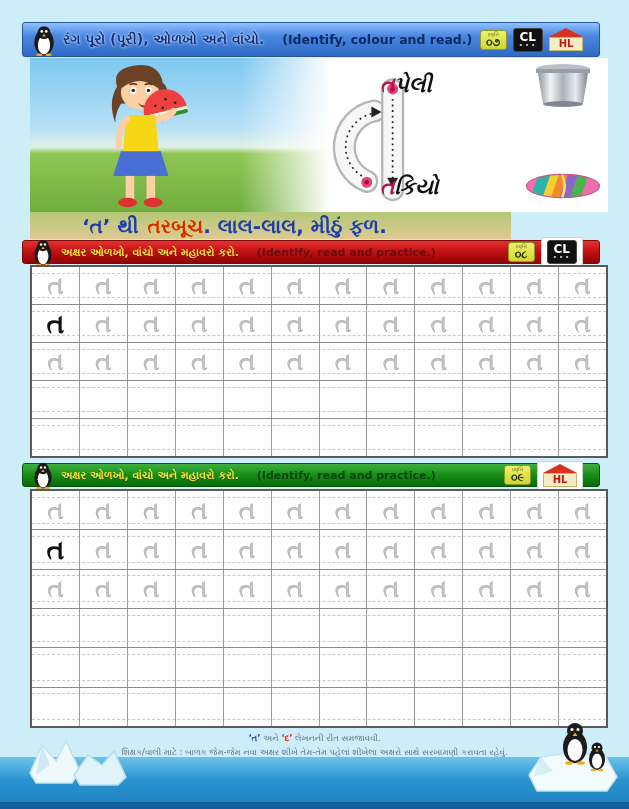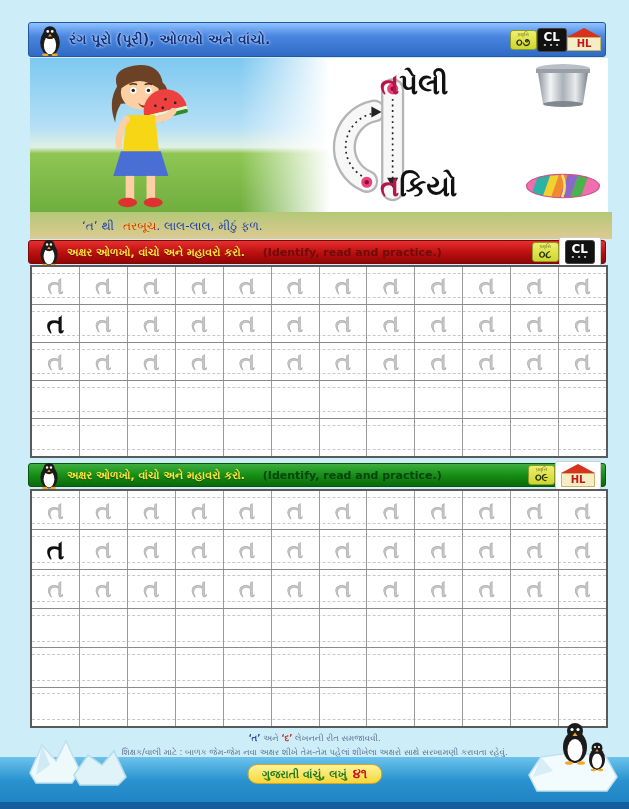--- a/index.html
+++ b/index.html
@@ -1,61 +1,61 @@
 <!DOCTYPE html>
 <html><head>
 <meta charset="utf-8">
 <style>
   * { margin:0; padding:0; box-sizing:border-box; }
   html,body { width:629px; }
   body { font-family:"DejaVu Sans","Liberation Sans",sans-serif; }
   .page { position:relative; width:629px; height:809px; background:#cdedf8; overflow:hidden; }
 
   
-  .bar { position:absolute; left:28px; width:578px; display:flex; align-items:center; border-radius:3px; }
+  .bar { position:absolute; left:22px; width:578px; display:flex; align-items:center; border-radius:3px; }
   .bar-blue { top:22px; height:35px; background:linear-gradient(#8fc2ff 0%,#4a86e0 40%,#2f6bc4 100%); border:1px solid #27569e; }
   .bar-red { top:240px; height:24px; background:linear-gradient(#e53030 0%,#c01010 50%,#8f0505 100%); border:1px solid #7c0909; }
   .bar-green { top:463px; height:24px; background:linear-gradient(#3fae3f 0%,#168f16 50%,#0a680a 100%); border:1px solid #085708; }
   .penguin-chip { width:24px; height:28px; margin:0 6px 0 8px; flex:0 0 auto; }
   .bar-blue .penguin-chip { width:26px; height:32px; }
   .guj-head { font-weight:bold; white-space:nowrap; }
   .bar-blue .guj-head { font-size:14px; color:#10307f; text-shadow:0 0 3px #d8ecff,0 0 1px #eaf4ff; }
   .bar-red .guj-head, .bar-green .guj-head { font-size:11px; color:#ffe23a; text-shadow:0 1px 1px rgba(0,0,0,.4); }
   .eng-head { font-weight:bold; margin-left:18px; white-space:nowrap; }
   .bar-blue .eng-head { font-size:12.5px; color:#0c2a66; }
   .bar-red .eng-head { font-size:11px; color:#6e0c0c; }
   .bar-green .eng-head { font-size:11px; color:#06430d; }
-  .bar-badges { margin-left:auto; display:flex; align-items:center; padding-right:4px; }
+  .bar-badges { margin-left:auto; display:flex; align-items:center; gap:6px; padding-right:16px; }
   .badge-activity { width:27px; border:1px solid #8d9a2a; border-radius:3px; background:linear-gradient(#f0ef6d,#cfd62f); text-align:center; line-height:1; padding:1px 0; }
   .badge-activity .lbl { display:block; font-size:5px; color:#4c5a10; }
   .badge-activity .num { display:block; font-size:11px; font-weight:bold; color:#233008; }
   .badge-cl { background:#111; color:#fff; border:1px solid #444; border-radius:3px; font-size:12px; font-weight:bold; padding:2px 6px 4px; line-height:1; text-align:left; }
   .badge-cl .dots { display:block; font-size:4px; color:#bbb; letter-spacing:1px; }
   .white-slot { background:#fff; border:1px solid #cfcfcf; border-radius:2px; padding:2px 5px; display:flex; align-items:center; }
   .badge-hl { position:relative; width:34px; text-align:center; }
   .badge-hl .roof { width:0; height:0; margin:0 auto; border-left:17px solid transparent; border-right:17px solid transparent; border-bottom:9px solid #d8321e; }
   .badge-hl .body { background:#f7edc4; border:1px solid #c9b46a; font-size:10px; font-weight:bold; color:#c21818; line-height:1.2; }
 
   
   .illus { position:absolute; left:30px; top:58px; width:578px; height:154px; background:#fff; overflow:hidden; }
   .scene { position:absolute; left:0; top:0; width:300px; height:154px;
            background:linear-gradient(#7ec8f0 0%,#b5e0f6 45%,#dff0e4 58%,#8fc653 62%,#6fae3e 100%); }
   .scene::after { content:""; position:absolute; right:0; top:0; width:90px; height:100%;
                   background:linear-gradient(90deg,rgba(255,255,255,0),#fff); }
   .girl { position:absolute; left:48px; top:2px; width:120px; height:152px; }
   .trace-guide { position:absolute; left:240px; top:4px; width:150px; height:148px; }
   .words { position:absolute; right:6px; top:2px; width:222px; height:150px; display:flex; flex-direction:column; justify-content:space-between; }
   .word-row { display:flex; align-items:center; justify-content:space-between; height:48px; }
-  .word-text { font-size:29px; font-weight:bold; color:#111; white-space:nowrap; }
+  .word-text { font-size:22px; font-weight:bold; color:#111; white-space:nowrap;font-style:italic; }
   .word-text .ini { color:#b5154b; }
   .word-icon { width:78px; height:46px; flex:0 0 auto; }
 
-  .caption { position:absolute; left:30px; top:212px; width:582px; height:27px;
+  .caption { position:absolute; left:30px; top:212px; width:481px; height:27px;
              background:linear-gradient(#b4c877,#ddca92); display:flex; align-items:center;
-             padding-left:52px; font-size:12px; font-weight:normal; }
+             padding-left:52px; font-size:20px; font-weight:bold; }
   .caption .c-blue { color:#1d3eaa; }
   .caption .c-red { color:#d92b00; text-shadow:0 0 2px #ffe86a;padding-left:9px; }
 
   
   .trace-grid { position:absolute; left:30px; width:578px; background:#fff;
                 border:2px solid #5a5a5a; display:flex; flex-direction:column; }
   #grid-cl { top:265px; height:193px; }
   #grid-hl { top:489px; height:239px; }
   .trace-row { flex:1; display:flex; position:relative; border-top:1px solid #8a8a8a; }
   .trace-row:first-child { border-top:none; }
@@ -91,20 +91,21 @@
       <ellipse cx="10" cy="15" rx="8" ry="10.5" fill="#1b1b1b"></ellipse>
       <ellipse cx="10" cy="17" rx="5" ry="7.5" fill="#fff"></ellipse>
       <circle cx="10" cy="7" r="5.2" fill="#1b1b1b"></circle>
       <circle cx="8.2" cy="6" r="1.1" fill="#fff"></circle>
         <circle cx="11.8" cy="6" r="1.1" fill="#fff"></circle>
       <polygon points="10,8 8.4,10.2 11.6,10.2" fill="#f5a623"></polygon>
       <ellipse cx="6.2" cy="25" rx="2.6" ry="1.1" fill="#f5a623"></ellipse>
         <ellipse cx="13.8" cy="25" rx="2.6" ry="1.1" fill="#f5a623"></ellipse>
     </svg>
     <span class="guj-head">રંગ પૂરો (પૂરી), ઓળખો અને વાંચો.</span>
+    <span class="eng-head">(Identify, colour and read.)</span>
     <div class="bar-badges">
       <div class="badge-activity">
         <span class="lbl">પ્રવૃત્તિ</span>
         <span class="num">૦૭</span>
       </div>
       <div class="badge-cl">
         <span>CL</span>
         <span class="dots">▪ ▪ ▪</span>
       </div>
       <div class="badge-hl">
@@ -604,17 +605,14 @@
     <ellipse cx="74" cy="42" rx="8" ry="11" fill="#1b1b1b"></ellipse>
     <ellipse cx="74" cy="44" rx="5" ry="7.5" fill="#fff"></ellipse>
     <circle cx="74" cy="31" r="5.5" fill="#1b1b1b"></circle>
     <circle cx="72" cy="30" r="1.1" fill="#fff"></circle>
       <circle cx="76" cy="30" r="1.1" fill="#fff"></circle>
     <polygon points="74,32 72.4,34.4 75.6,34.4" fill="#f5a623"></polygon>
     <ellipse cx="70.5" cy="53" rx="2.8" ry="1.3" fill="#f5a623"></ellipse>
       <ellipse cx="77.5" cy="53" rx="2.8" ry="1.3" fill="#f5a623"></ellipse>
   </svg>
 
-  <div class="pill">
-    <span>ગુજરાતી વાંચું, લખું</span><span class="pno">૪૧</span>
-  </div>
 
 </div>
 
 </body></html>

